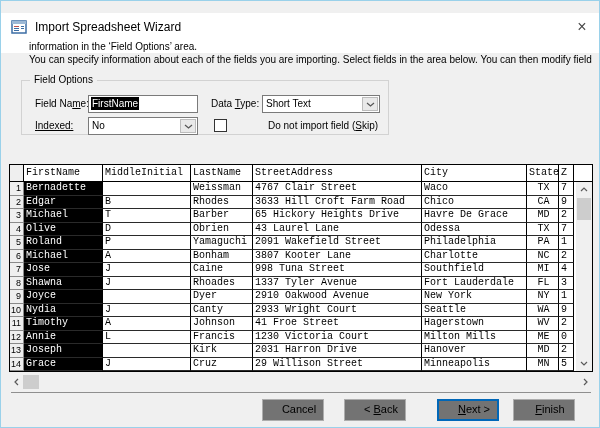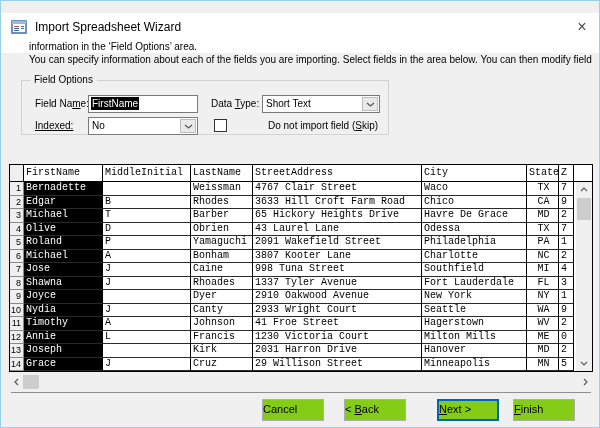--- a/index.html
+++ b/index.html
@@ -48,22 +48,22 @@
   .c4{width:169px;} .c5{width:105px;} .c6{width:32px;text-align:center;} .c7{width:15px;}
   
   .vscroll{position:absolute;top:17px;right:0;bottom:0;width:16px;background:#f0f0f0;}
   .vs-btn{position:absolute;left:0;width:16px;height:15px;display:flex;align-items:center;justify-content:center;}
   .vs-thumb{position:absolute;left:1px;right:1px;top:16px;height:22px;background:#cdcdcd;}
   .hscroll{position:absolute;left:8px;top:373px;width:584px;height:16px;background:#f0f0f0;}
   .hs-btn{position:absolute;top:0;width:15px;height:16px;display:flex;align-items:center;justify-content:center;}
   .hs-thumb{position:absolute;left:14px;top:1px;width:16px;height:14px;background:#cdcdcd;}
   
   .sep{position:absolute;left:10px;top:391px;width:580px;height:1px;background:#8f8f8f;}
-  .btn{position:absolute;top:398px;height:22px;box-sizing:border-box;background:#84cc16;
-    border:1px solid #adadad;font-size:11px;text-align:left;line-height:19px;cursor:default;}
+  .btn{position:absolute;top:398px;height:22px;box-sizing:border-box;background:#737373;
+    border:1px solid #adadad;font-size:11px;text-align:center;line-height:19px;cursor:default;padding-left:12px;}
   .btn.default{border:2px solid #0067b8;line-height:17px;}
   .mn{text-decoration:underline;}
 </style>
 </head>
 <body>
 
 <div class="dialog">
 
   <div class="titlebar">
     <span class="title-icon">

